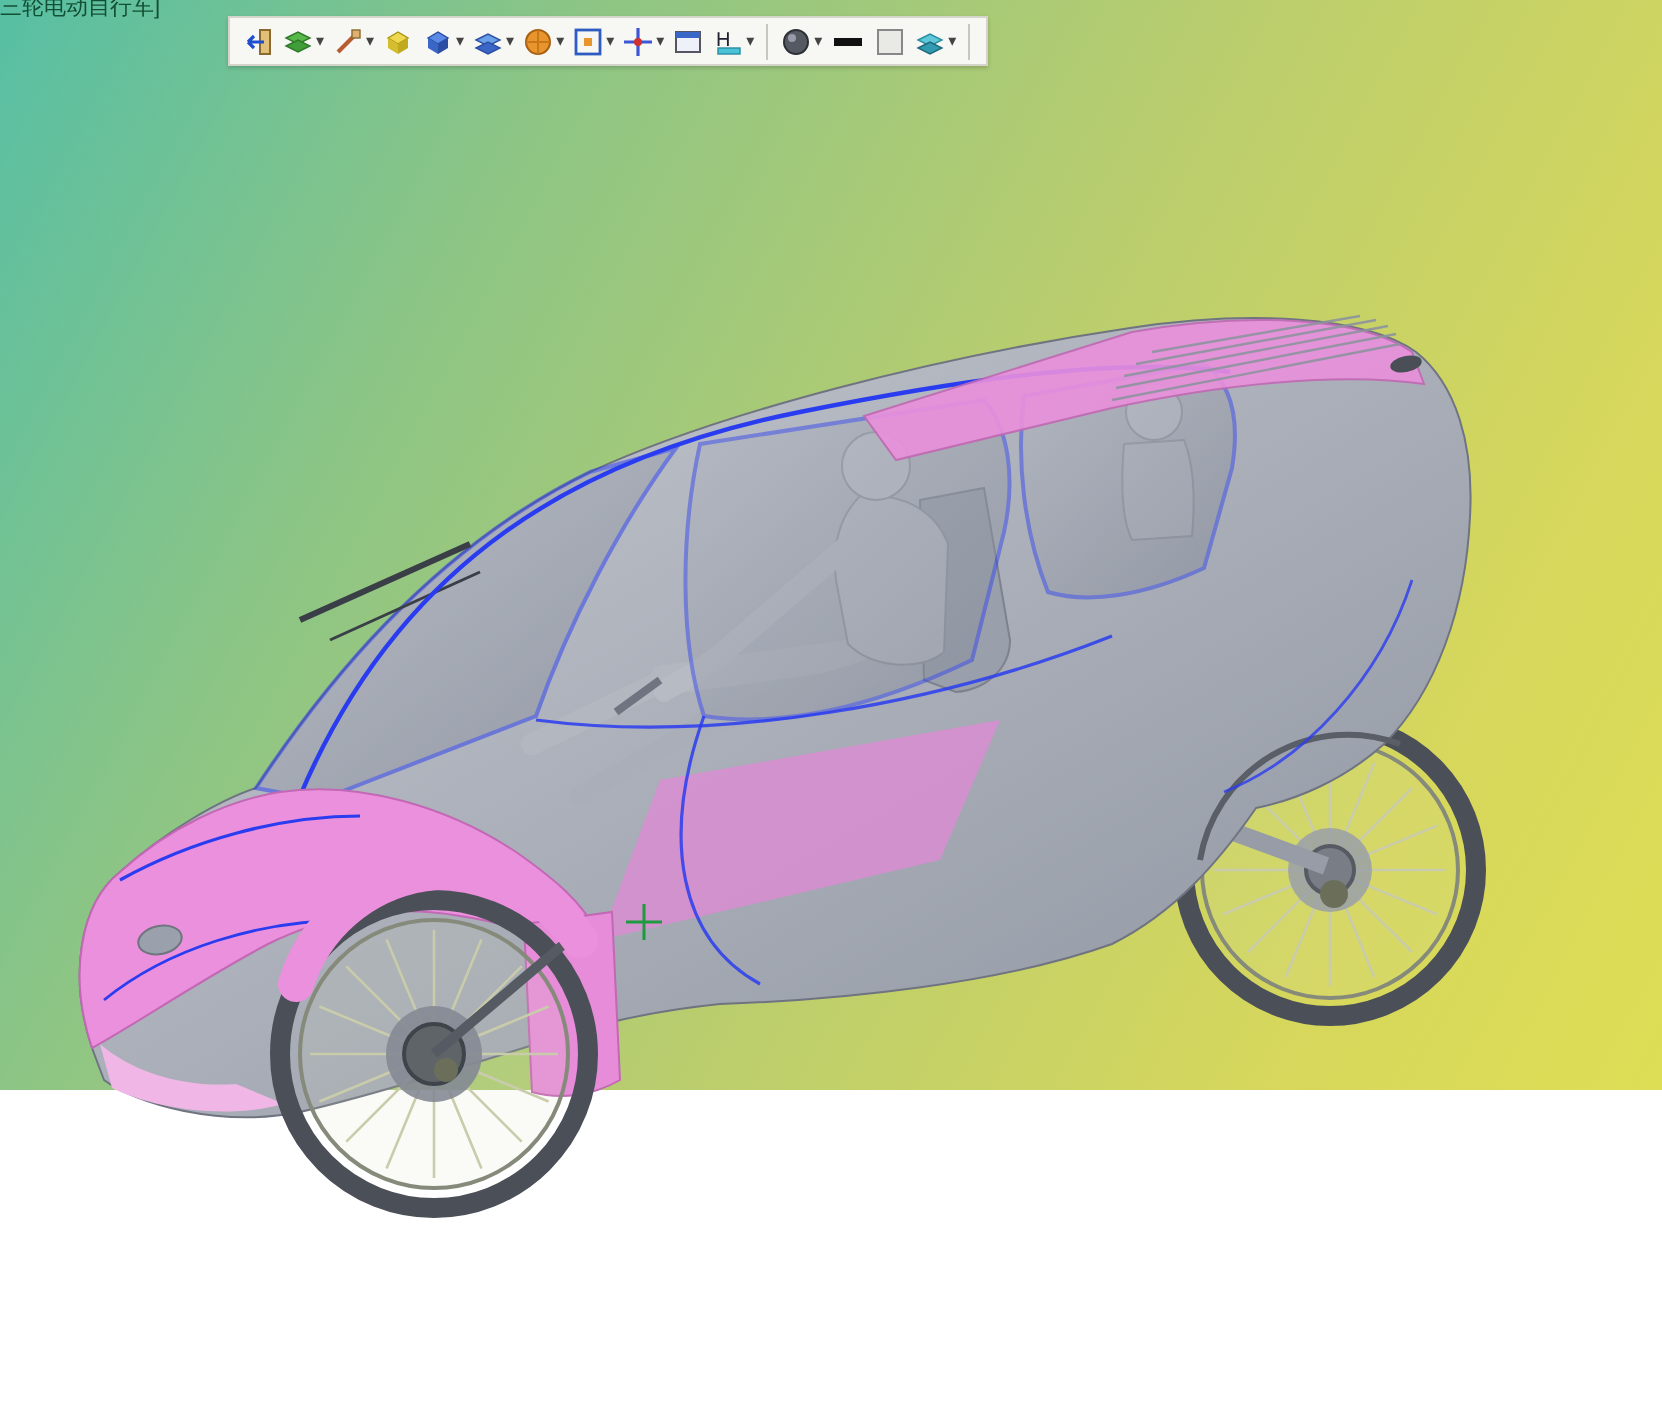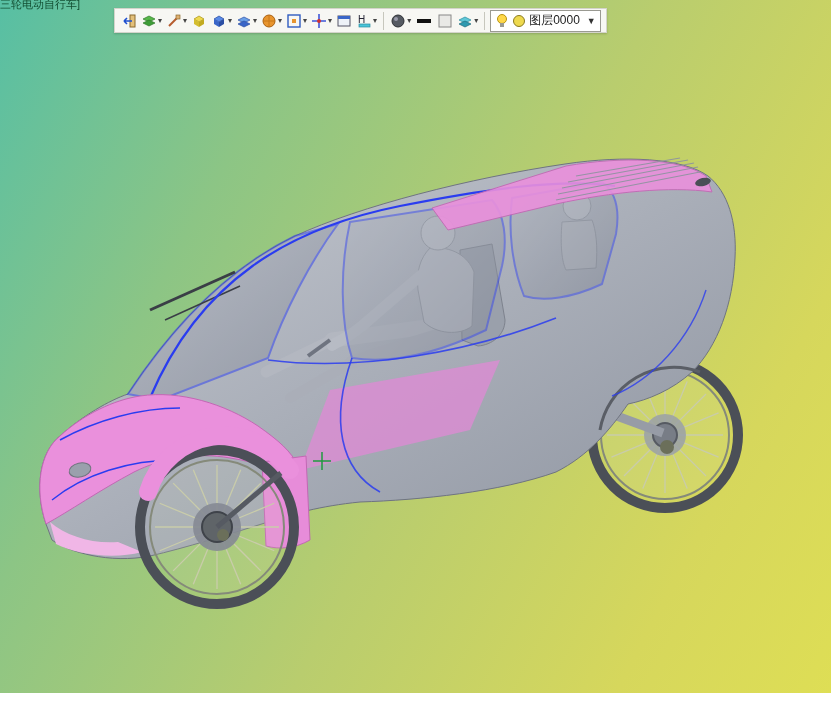--- a/index.html
+++ b/index.html
@@ -1,17 +1,17 @@
 <!DOCTYPE html>
 <html><head>
 <meta charset="utf-8">
 <style>
   html,body{margin:0;padding:0;width:831px;height:705px;overflow:hidden;
     font-family:"Liberation Sans",sans-serif;}
-  .app{position:relative;width:831px;height:693px;
+  .app{position:relative;width:831px;height:545px;
     background:linear-gradient(118deg,#57bfa4 0%,#8cc585 26%,#b9cd6e 55%,#d6d75c 82%,#dede55 100%);}
   .title-frag{position:absolute;top:-2px;left:0;font-size:11px;color:#134f33;
     white-space:nowrap;line-height:12px;}
   .toolbar{position:absolute;left:114px;top:8px;height:25px;display:flex;align-items:center;
     gap:2px;background:#f7f7f3;border:1px solid #d4d4cb;box-sizing:border-box;
     padding:2px 5px;box-shadow:0 1px 2px rgba(0,0,0,0.18);}
   .tb-btn{display:flex;align-items:center;padding:1px;cursor:pointer;}
   .tb-btn svg{display:block;}
   .dd{font-size:8px;color:#444;margin-left:1px;line-height:8px;}
   .sep{width:1px;height:18px;background:#c7c7bd;margin:0 3px;}
@@ -263,26 +263,15 @@
     <div class="tb-btn">
       <svg width="16" height="16">
         <path d="M2,7 l6,-3 6,3 -6,3 Z" fill="#5fc8d8" stroke="#2a8ca0" stroke-width="0.7"></path>
         <path d="M2,11 l6,-3 6,3 -6,3 Z" fill="#2f9ab0" stroke="#1f6a7a" stroke-width="0.7"></path>
       </svg>
         <span class="dd">▾</span>
     </div>
 
     <div class="sep"></div>
 
-    <div class="combo">
-      <svg width="14" height="16">
-        <circle cx="7" cy="6" r="4.5" fill="#ffd84a" stroke="#b89410"></circle>
-        <rect x="5" y="10" width="4" height="4" fill="#9a9a92"></rect>
-      </svg>
-      <svg width="14" height="14">
-        <circle cx="7" cy="7" r="5.5" fill="#eed94e" stroke="#8a7a20"></circle>
-      </svg>
-      <span>图层0000</span>
-      <span class="chev">▼</span>
-    </div>
 
   </div>
 </div>
 
 </body></html>

